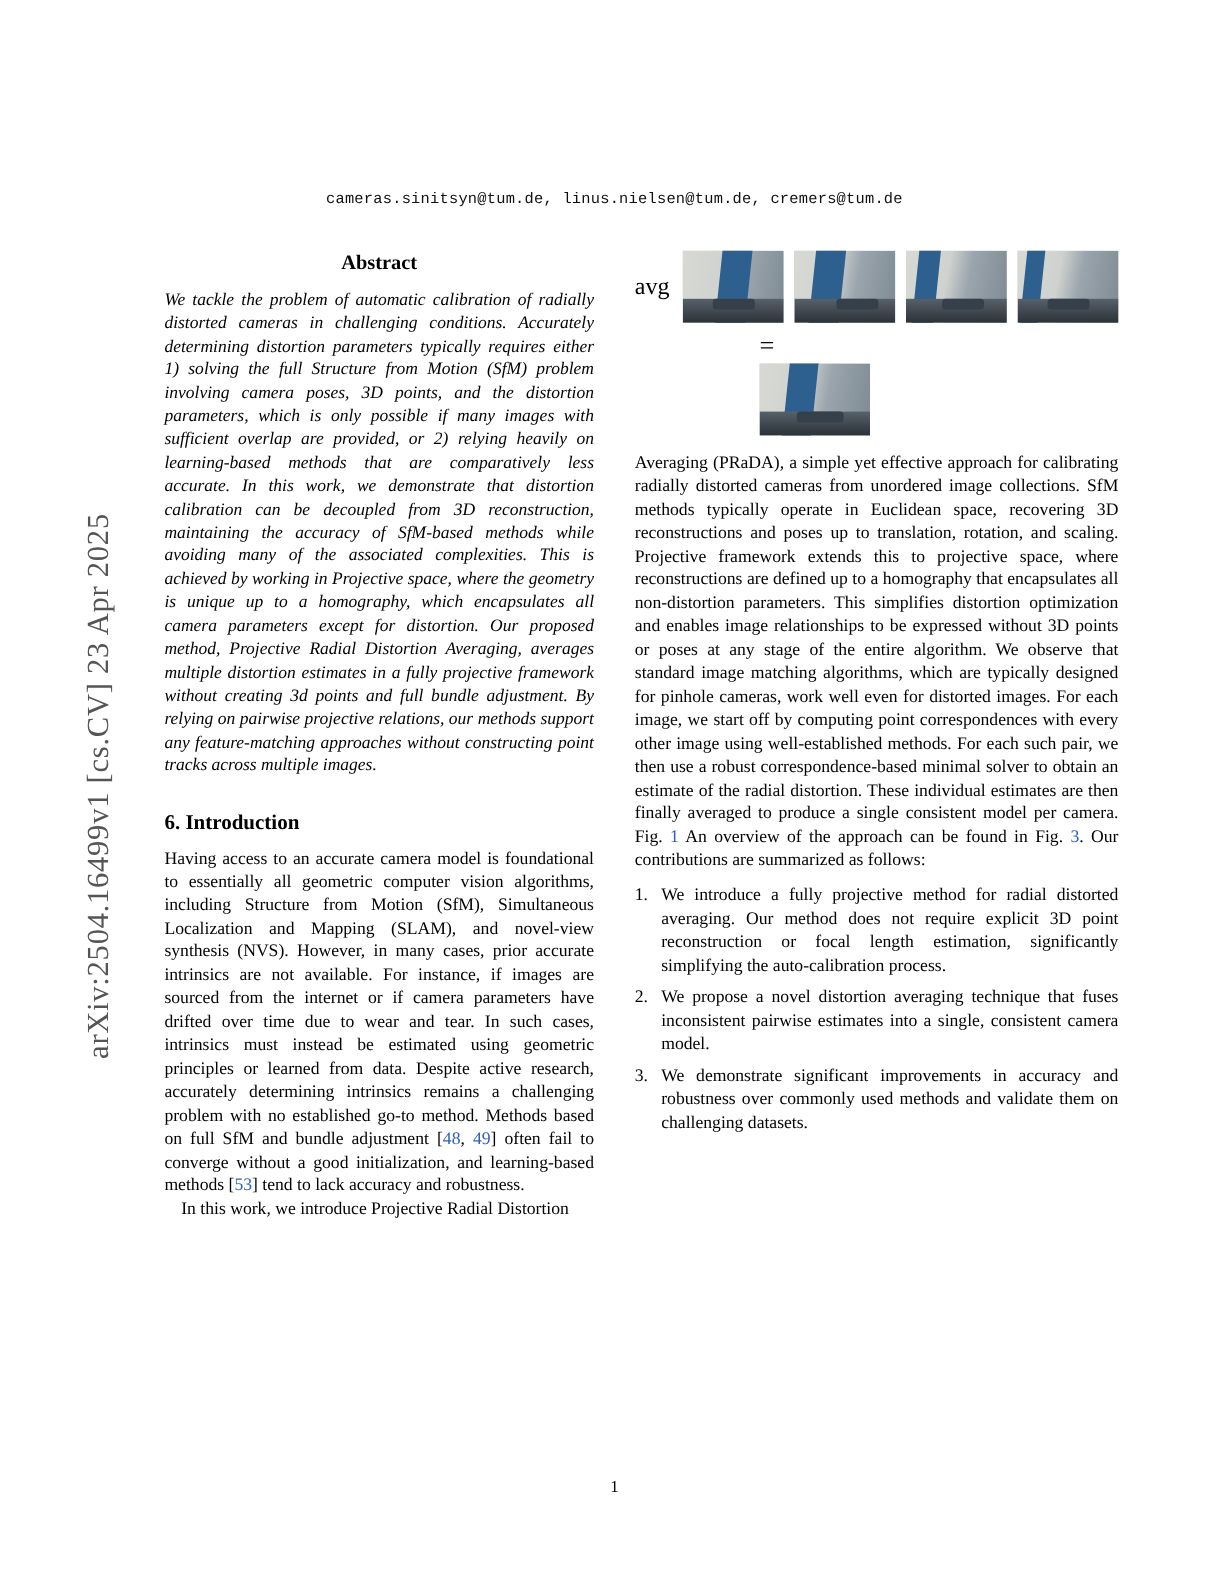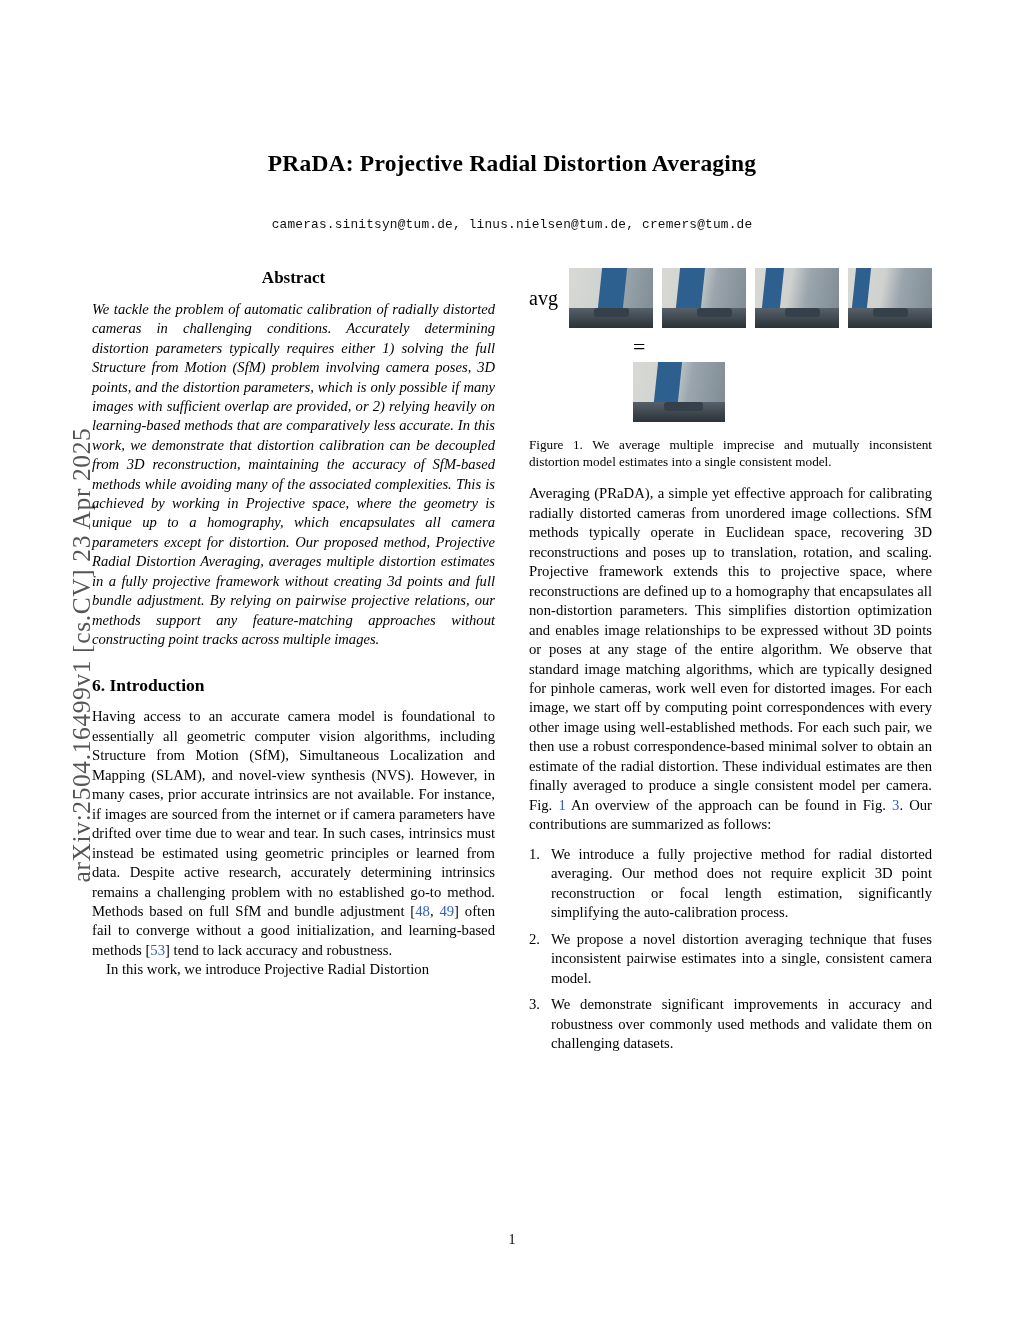--- a/index.html
+++ b/index.html
@@ -67,20 +67,21 @@
     letter-spacing: 0.2px;
     margin-top: 8px;
     color: #101010;
   }
 
   
   .columns {
     display: flex;
     margin-top: 36px;
     gap: 34px;
+    margin-left: 45px;
   }
   .col {
     width: 403px;
   }
   .abstract-head {
     text-align: center;
     font-size: 17px;
     font-weight: bold;
     margin: 0 0 12px 0;
   }
@@ -208,21 +209,20 @@
     font-size: 14px;
   }
 </style>
 </head>
 <body>
 
 <div class="arxiv-stamp">arXiv:2504.16499v1  [cs.CV]  23 Apr 2025</div>
 
 <div class="page">
 
-  <div class="title">PRaDA: Projective Radial Distortion Averaging</div>
 
   <div class="emails">cameras.sinitsyn@tum.de, linus.nielsen@tum.de, cremers@tum.de</div>
 
   <div class="columns">
 
     <div class="col">
       <div class="abstract-head">Abstract</div>
       <p class="abs">We tackle the problem of automatic calibration of radially distorted cameras in challenging conditions. Accurately determining distortion parameters typically requires either 1) solving the full Structure from Motion (SfM) problem involving camera poses, 3D points, and the distortion parameters, which is only possible if many images with sufficient overlap are provided, or 2) relying heavily on learning-based methods that are comparatively less accurate. In this work, we demonstrate that distortion calibration can be decoupled from 3D reconstruction, maintaining the accuracy of SfM-based methods while avoiding many of the associated complexities. This is achieved by working in Projective space, where the geometry is unique up to a homography, which encapsulates all camera parameters except for distortion. Our proposed method, Projective Radial Distortion Averaging, averages multiple distortion estimates in a fully projective framework without creating 3d points and full bundle adjustment. By relying on pairwise projective relations, our methods support any feature-matching approaches without constructing point tracks across multiple images.</p>
 
       <div class="sec-title">6. Introduction</div>
@@ -262,21 +262,20 @@
               <div class="obj" style="left:30%"></div>
           </div>
         </div>
         <div class="fig-eq">=</div>
         <div class="fig-result thumb">
           <div class="wall"></div>
             <div class="blue" style="left:24%;width:26%"></div>
             <div class="dark"></div>
             <div class="obj" style="left:34%"></div>
         </div>
-        <div class="fig-caption">Figure 1. We average multiple imprecise and mutually inconsistent distortion model estimates into a single consistent model.</div>
       </div>
 
       <p class="body">Averaging (PRaDA), a simple yet effective approach for calibrating radially distorted cameras from unordered image collections. SfM methods typically operate in Euclidean space, recovering 3D reconstructions and poses up to translation, rotation, and scaling. Projective framework extends this to projective space, where reconstructions are defined up to a homography that encapsulates all non-distortion parameters. This simplifies distortion optimization and enables image relationships to be expressed without 3D points or poses at any stage of the entire algorithm. We observe that standard image matching algorithms, which are typically designed for pinhole cameras, work well even for distorted images. For each image, we start off by computing point correspondences with every other image using well-established methods. For each such pair, we then use a robust correspondence-based minimal solver to obtain an estimate of the radial distortion. These individual estimates are then finally averaged to produce a single consistent model per camera. Fig. <span class="cite">1</span> An overview of the approach can be found in Fig. <span class="cite">3</span>. Our contributions are summarized as follows:</p>
 
       <ol class="contrib">
         <li>
           <span class="num">1.</span>
           <span>We introduce a fully projective method for radial distorted averaging. Our method does not require explicit 3D point reconstruction or focal length estimation, significantly simplifying the auto-calibration process.</span>
         </li>
         <li>

